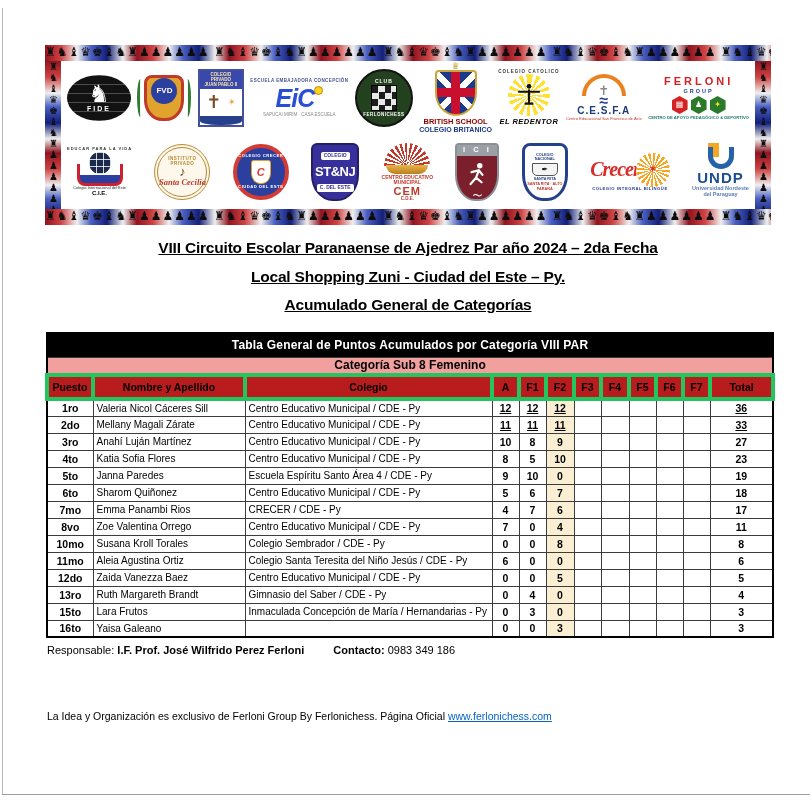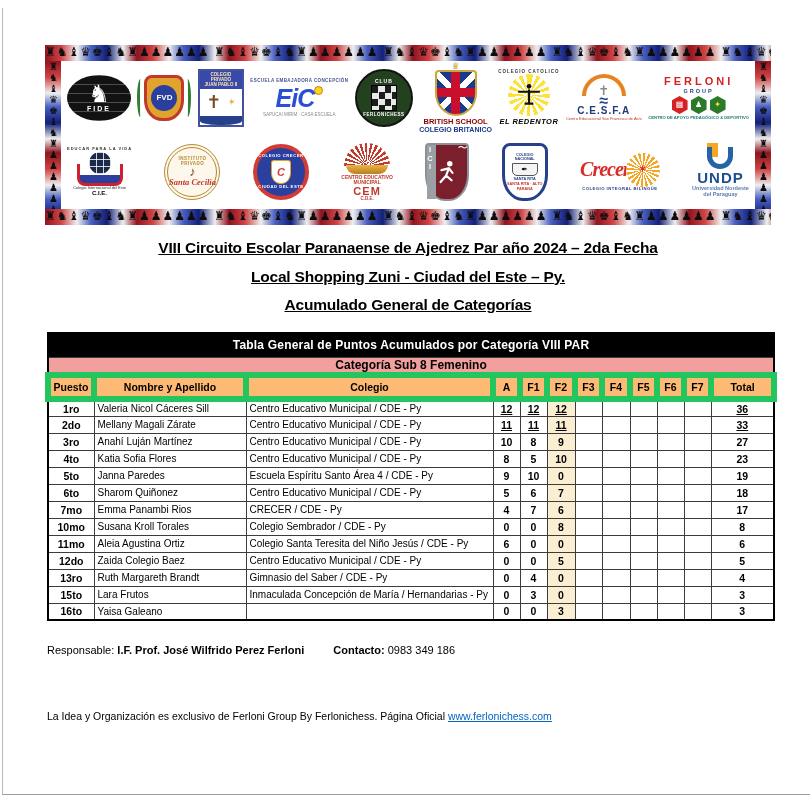--- a/index.html
+++ b/index.html
@@ -28,21 +28,21 @@
 
   
   .fide-oval { width:64px; height:46px; background:#121212; border-radius:50%; color:#fff; display:flex; flex-direction:column; align-items:center; justify-content:center;
                background-image:linear-gradient(rgba(255,255,255,.25) 1px,transparent 1px); background-size:100% 9px; }
   .fide-oval .kn { font-size:24px; line-height:22px; }
   .fide-oval .nm { font-size:7px; font-weight:bold; letter-spacing:2px; }
   
   .fvd-wrap { display:flex; align-items:center; }
   .laurel { width:7px; height:38px; border-radius:50%; }
   .laurel.l { border-left:3px solid #2e7d32; } .laurel.r { border-right:3px solid #2e7d32; }
-  .fvd-crest { width:40px; height:46px; background:#e0a32e; border:3px solid #c0392b; border-radius:8px 8px 45% 45%; display:flex; align-items:center; justify-content:center; }
+  .fvd-crest { width:40px; height:46px; background:#e0a32e; border:3px solid #c0392b; border-radius:8px 8px 45% 45%; display:flex; align-items:flex-start; justify-content:center; }
   .fvd-core { width:26px; height:26px; border-radius:50%; background:#2b3f9e; color:#fff; font-size:8px; font-weight:bold; display:flex; align-items:center; justify-content:center; }
   
   .jp-crest { width:46px; height:58px; border:2px solid #44519e; background:#fff; display:flex; flex-direction:column; }
   .jp-head { background:#3949ab; color:#ffe9a8; font-size:4.5px; font-weight:bold; padding:1px 0; }
   .jp-body { flex:1; display:flex; align-items:center; justify-content:space-evenly; }
   .jp-cross { color:#7a4a21; font-size:18px; } .jp-star { color:#e0a32e; font-size:9px; }
   .jp-foot { background:#27408b; height:9px; border-radius:0 0 45% 45%; }
   
   .eic-name { font-size:25px; font-weight:bold; font-style:italic; color:#2a4fd7; letter-spacing:-1px; display:flex; align-items:flex-start; }
   .eic-smile { width:9px; height:9px; border-radius:50%; background:#ffd321; border:1px solid #b8860b; margin-top:2px; }
@@ -94,21 +94,21 @@
   .stnj { width:48px; height:58px; background:#38309a; border:2px solid #241e66; border-radius:6px 6px 45% 45%; display:flex; flex-direction:column; align-items:center; justify-content:space-evenly; padding:3px 0; }
   .pill { background:#fff; color:#38309a; font-size:5px; font-weight:bold; padding:1px 3px; border-radius:2px; }
   .stnj-name { font-size:13px; font-weight:bold; color:#fff; letter-spacing:-.5px; }
   
   .cem-rays { width:46px; height:23px; border-radius:46px 46px 0 0; background:repeating-conic-gradient(from -90deg at 50% 100%, #c0392b 0deg 7deg, #fff 7deg 14deg); }
   .cem-book { width:42px; height:9px; background:linear-gradient(#e8b54a,#b97f1d); border-radius:0 0 10px 10px; margin-top:-1px; }
   .cem-t1 { font-size:5px; font-weight:bold; color:#c0392b; margin-top:1px; }
   .cem-name { font-size:11px; font-weight:bold; color:#c0392b; letter-spacing:1px; line-height:10px; }
   .cem-t2 { font-size:4.5px; font-weight:bold; color:#c0392b; }
   
-  .ici { width:44px; height:58px; background:#7a1f2b; border:2px solid #8d9096; border-radius:4px 4px 45% 45%; display:flex; flex-direction:row; }
+  .ici { width:44px; height:58px; background:#7a1f2b; border:2px solid #8d9096; border-radius:4px 4px 45% 45%; display:flex; flex-direction:column; align-items:center; }
   .ici-head { background:#9aa0a6; color:#fff; font-size:7.5px; font-weight:bold; width:100%; text-align:center; letter-spacing:3px; padding:1px 0; }
   .ici-fig { flex:1; display:flex; align-items:center; }
   .ici-wave { color:#fff; font-size:10px; line-height:6px; }
   
   .sr { width:46px; height:58px; background:#fff; border:3px solid #27408b; border-radius:8px 8px 45% 45%; display:flex; flex-direction:column; align-items:center; justify-content:center; gap:1px; padding:2px; }
   .sr-arc { font-size:3.8px; color:#27408b; font-weight:bold; }
   .sr-book { width:26px; height:13px; background:linear-gradient(90deg,#f4f4f4 49%,#cfcfcf 49% 51%,#f4f4f4 51%); border:1px solid #555; border-radius:0 0 5px 5px; display:flex; align-items:center; justify-content:center; font-size:8px; color:#111; }
   .sr-foot { font-size:3.8px; color:#c0392b; font-weight:bold; }
   
   .crecer-row { display:flex; align-items:center; }
@@ -126,21 +126,21 @@
   .titles { position:absolute; left:45px; top:234px; width:726px; text-align:center; }
   .titles div { font-size:15.5px; font-weight:bold; text-decoration:underline; line-height:28.5px; letter-spacing:-.2px; }
 
   
   .tbl-wrap { position:absolute; left:45px; top:332px; width:726px; }
   table { border-collapse:collapse; table-layout:fixed; width:726px; font-size:10.5px; }
   table, td, th { border:1px solid #3c3c3c; }
   table { border:2px solid #000; }
   .t-title td { background:#000; color:#fff; font-weight:bold; font-size:12px; text-align:center; height:24px; letter-spacing:.2px;margin-top:36px; }
   .t-cat td { background:#f2a09e; color:#000; font-weight:bold; font-size:12px; text-align:center; height:18px; }
-  .t-head th { background:#fdba74; font-weight:bold; text-align:center; height:24px; font-size:10.5px; border:6px solid #22c55e; }
+  .t-head th { background:#b91c1c; font-weight:bold; text-align:center; height:24px; font-size:10.5px; border:4px solid #22c55e; }
   tbody td { height:17px; padding:0 3px; white-space:nowrap; overflow:hidden; background:#fff; }
   td.c-puesto { text-align:center; font-weight:bold; }
   td.c-name, td.c-col { text-align:left; font-size:10px; }
   td.c-num { text-align:center; font-weight:bold; }
   td.c-f2 { background:#faeed3; }
   td.u { text-decoration:underline; }
 
   
   .foot1 { position:absolute; left:47px; top:644px; font-size:11px; }
   .foot1 b { font-weight:bold; }
@@ -252,20 +252,27 @@
           <span class="sc-arc">INSTITUTO PRIVADO</span>
           <span class="sc-note">♪</span>
           <span class="sc-name">Santa Cecilia</span>
         </div>
       </div>
       <div class="logo">
         <div class="cc-circle">
           <span class="cc-arc">COLEGIO CRECER</span>
           <span class="cc-shield">C</span>
           <span class="cc-arc">CIUDAD DEL ESTE</span>
+        </div>
+      </div>
+      <div class="logo">
+        <div class="stnj">
+          <span class="pill">COLEGIO</span>
+          <span class="stnj-name">ST&amp;NJ</span>
+          <span class="pill">C. DEL ESTE</span>
         </div>
       </div>
       <div class="logo">
         <div class="cem-rays"></div>
         <div class="cem-book"></div>
         <span class="cem-t1">CENTRO EDUCATIVO</span>
         <span class="cem-t1" style="margin-top:0">MUNICIPAL</span>
         <span class="cem-name">CEM</span>
         <span class="cem-t2">C.D.E.</span>
       </div>
@@ -446,20 +453,34 @@
           <td class="c-num">7</td>
           <td class="c-num c-f2">6</td>
           <td class="c-num"></td>
           <td class="c-num"></td>
           <td class="c-num"></td>
           <td class="c-num"></td>
           <td class="c-num"></td>
           <td class="c-num">17</td>
         </tr>
         <tr>
+          <td class="c-puesto">8vo</td>
+          <td class="c-name">Zoe Valentina Orrego</td>
+          <td class="c-col">Centro Educativo Municipal / CDE - Py</td>
+          <td class="c-num">7</td>
+          <td class="c-num">0</td>
+          <td class="c-num c-f2">4</td>
+          <td class="c-num"></td>
+          <td class="c-num"></td>
+          <td class="c-num"></td>
+          <td class="c-num"></td>
+          <td class="c-num"></td>
+          <td class="c-num">11</td>
+        </tr>
+        <tr>
           <td class="c-puesto">10mo</td>
           <td class="c-name">Susana Kroll Torales</td>
           <td class="c-col">Colegio Sembrador / CDE - Py</td>
           <td class="c-num">0</td>
           <td class="c-num">0</td>
           <td class="c-num c-f2">8</td>
           <td class="c-num"></td>
           <td class="c-num"></td>
           <td class="c-num"></td>
           <td class="c-num"></td>
@@ -475,21 +496,21 @@
           <td class="c-num c-f2">0</td>
           <td class="c-num"></td>
           <td class="c-num"></td>
           <td class="c-num"></td>
           <td class="c-num"></td>
           <td class="c-num"></td>
           <td class="c-num">6</td>
         </tr>
         <tr>
           <td class="c-puesto">12do</td>
-          <td class="c-name">Zaida Colegio Baez</td>
+          <td class="c-name">Zaida Vanezza Baez</td>
           <td class="c-col">Centro Educativo Municipal / CDE - Py</td>
           <td class="c-num">0</td>
           <td class="c-num">0</td>
           <td class="c-num c-f2">5</td>
           <td class="c-num"></td>
           <td class="c-num"></td>
           <td class="c-num"></td>
           <td class="c-num"></td>
           <td class="c-num"></td>
           <td class="c-num">5</td>

